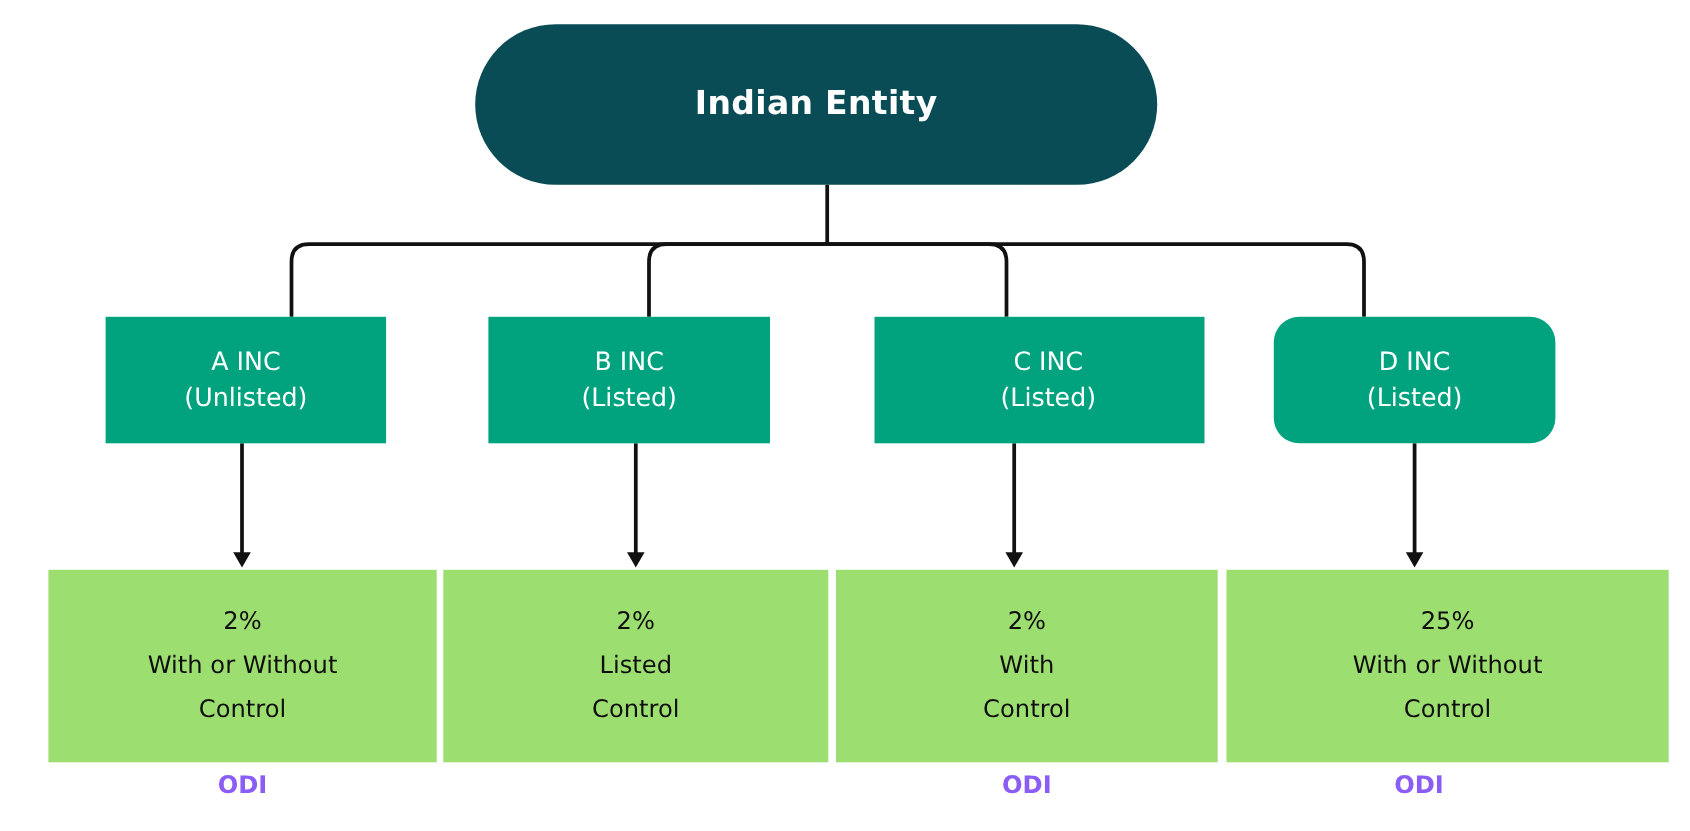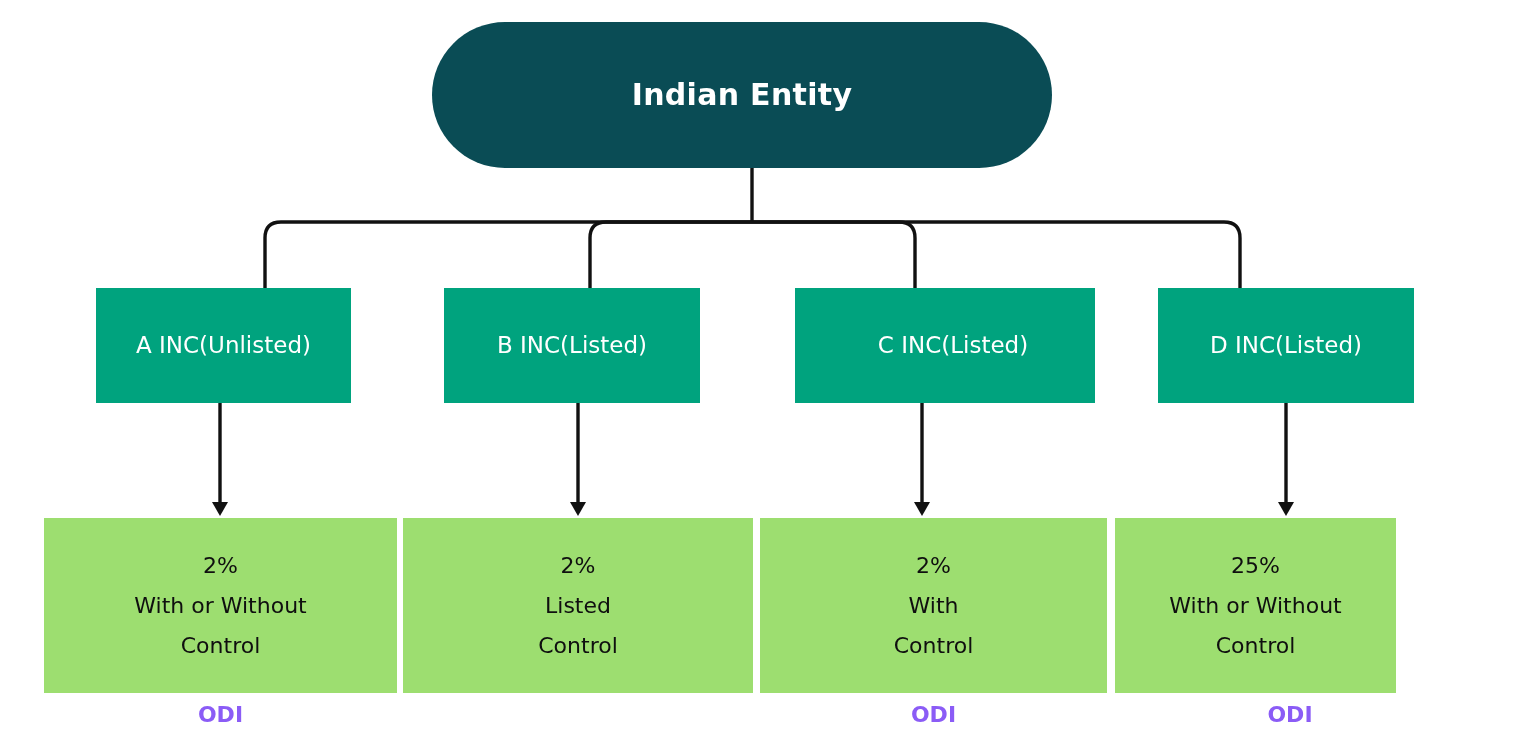--- a/index.html
+++ b/index.html
@@ -52,21 +52,21 @@
     pointer-events: none;
   }
 
   
   .sub-box {
     position: absolute;
     top: 288px;
     height: 115px;
     background: #00a37e;
     display: flex;
-    flex-direction: row;
+    flex-direction: column;
     align-items: center;
     justify-content: center;
     box-sizing: border-box;
   }
   .sub-line {
     color: #ffffff;
     font-size: 23px;
     font-weight: 400;
     line-height: 1.42;
     text-align: center;
@@ -154,21 +154,21 @@
   <div class="sub-box" style="left:444px; width:256px;">
     <div class="sub-line">B INC</div>
     <div class="sub-line">(Listed)</div>
   </div>
 
   <div class="sub-box" style="left:795px; width:300px;padding-left:16px;">
     <div class="sub-line">C INC</div>
     <div class="sub-line">(Listed)</div>
   </div>
 
-  <div class="sub-box" style="left:1158px; width:256px;">
+  <div class="sub-box" style="left:1158px; width:256px;border-radius:23px;">
     <div class="sub-line">D INC</div>
     <div class="sub-line">(Listed)</div>
   </div>
 
   <div class="cls-box" style="left:44px; width:353px;">
     <div class="cls-line">2%</div>
     <div class="cls-line">With or Without</div>
     <div class="cls-line">Control</div>
   </div>
 
@@ -177,21 +177,21 @@
     <div class="cls-line">Listed</div>
     <div class="cls-line">Control</div>
   </div>
 
   <div class="cls-box" style="left:760px; width:347px;">
     <div class="cls-line">2%</div>
     <div class="cls-line">With</div>
     <div class="cls-line">Control</div>
   </div>
 
-  <div class="cls-box" style="left:1115px; width:281px;">
+  <div class="cls-box" style="left:1115px; width:402px;">
     <div class="cls-line">25%</div>
     <div class="cls-line">With or Without</div>
     <div class="cls-line">Control</div>
   </div>
 
   <div class="outcome-label" style="left:44px; width:353px;">ODI</div>
   <div class="outcome-label" style="left:760px; width:347px;">ODI</div>
   <div class="outcome-label" style="left:1115px; width:350px;">ODI</div>
 
 </div>

